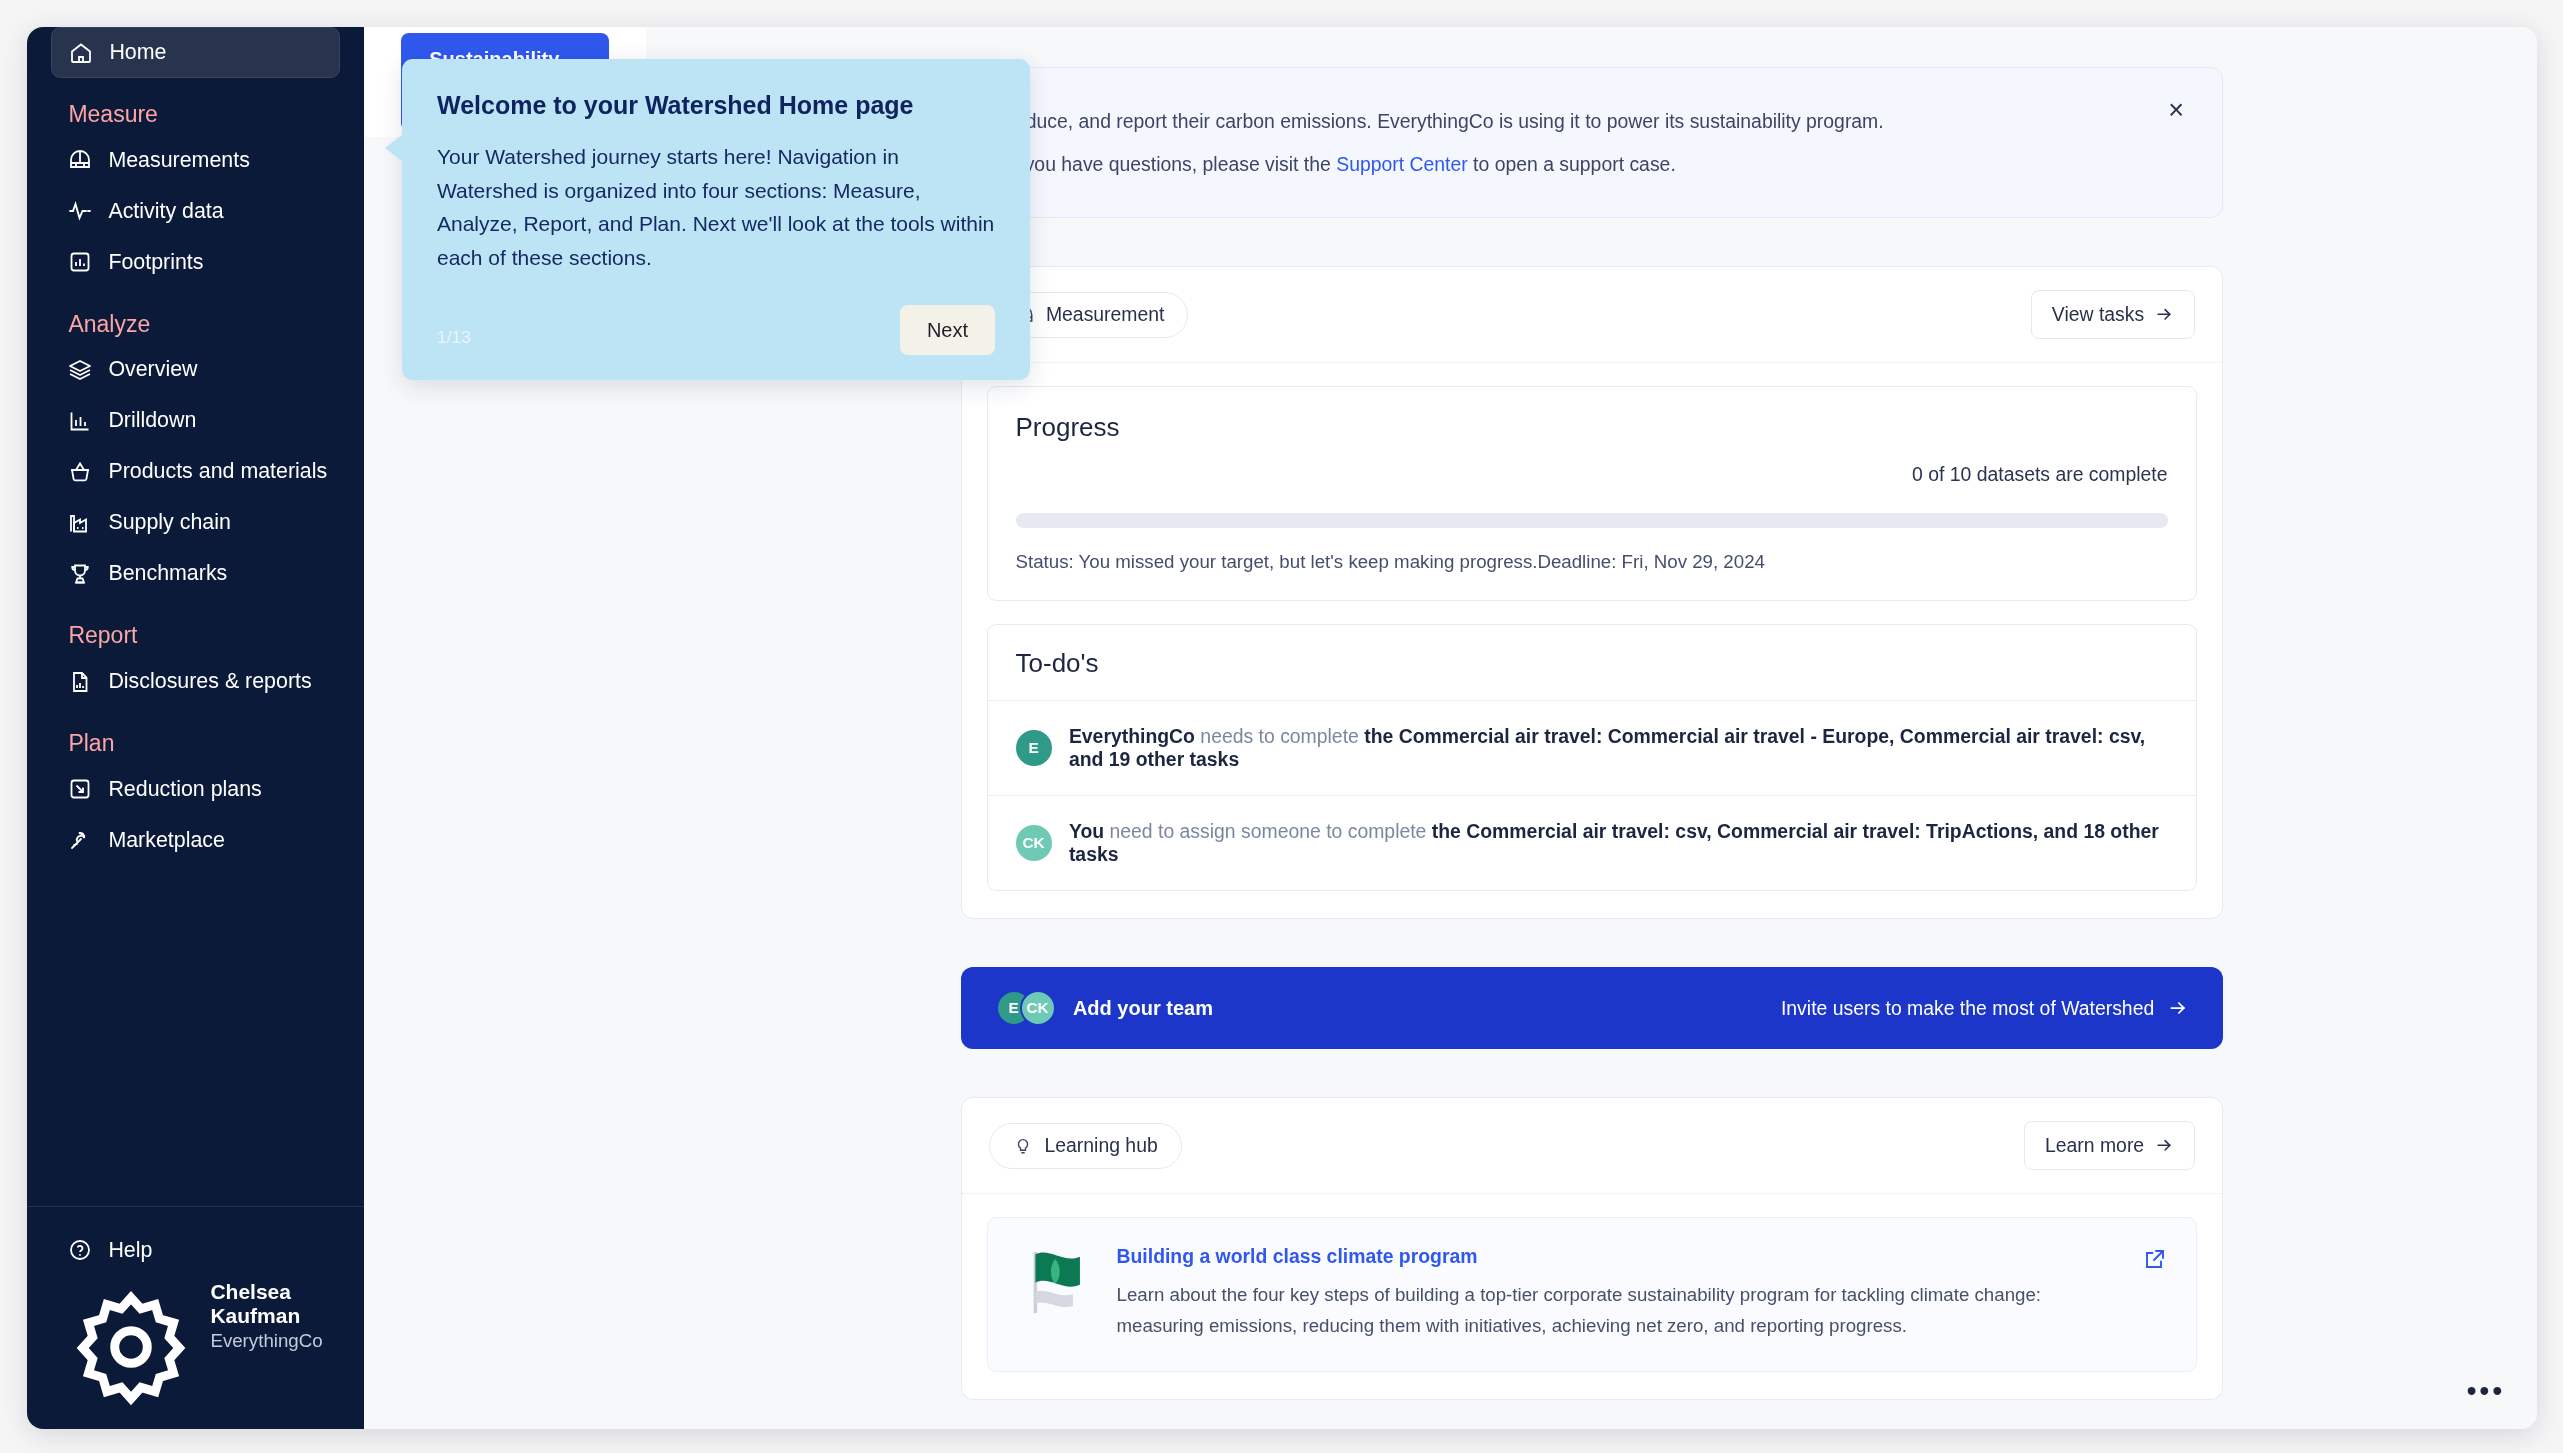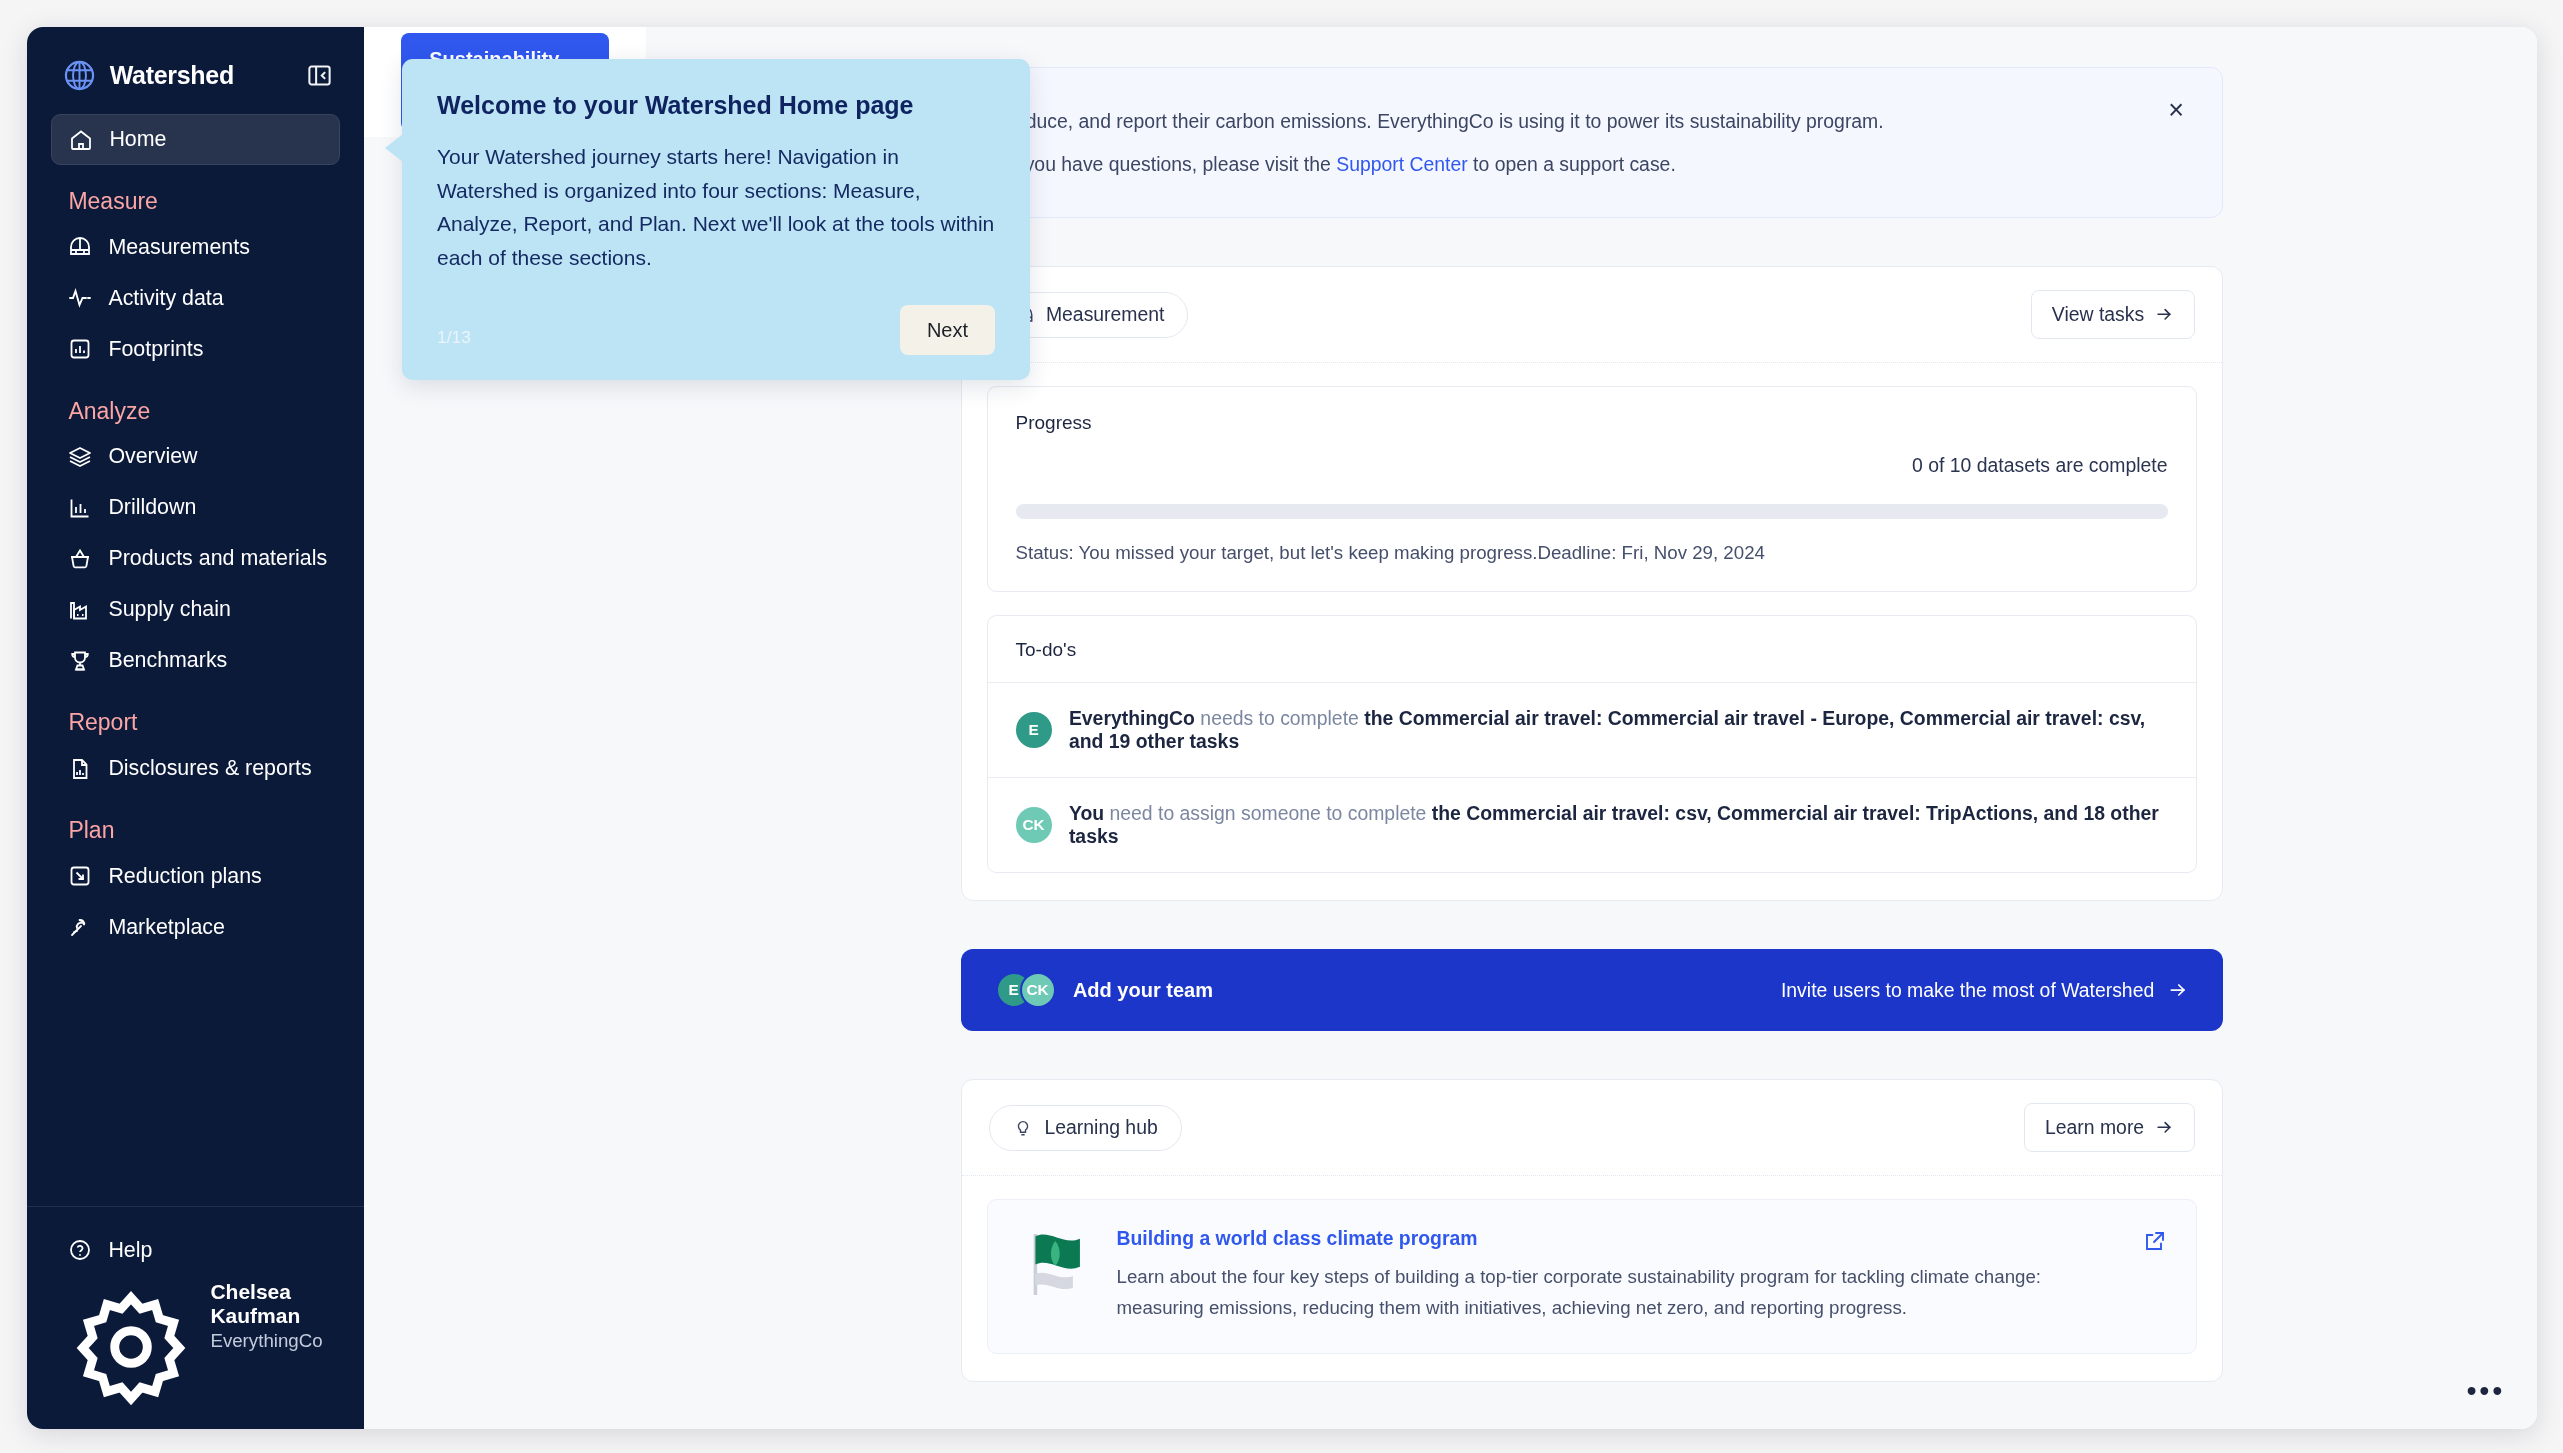--- a/index.html
+++ b/index.html
@@ -146,21 +146,21 @@
     cursor: pointer;
   }
   .card-body { padding: 23px 25px 27px 25px; }
 
   .subcard {
     border: 0.7px solid #e7eaf1; border-radius: 9.3px;
     background: #fff;
   }
   .subcard + .subcard { margin-top: 23px; }
   .sub-pad { padding: 25px 28px 27px 28px; }
-  .sub-title { color: #1d2640; font-size: 19px; font-weight: 500; }
+  .sub-title { color: #1d2640; font-size: 26px; font-weight: 500; }
   .progress-sub { color: #2b3450; font-size: 19.4px; margin-top: 20px; text-align: right; }
   .pbar {
     height: 14.7px; border-radius: 7.3px; background: #e6e9f0;
     margin: 27px 0 23px 0;
   }
   .pbar > i { display: block; height: 100%; border-radius: 7.3px; background: #3058ee; }
   .prow { display: flex; align-items: center; }
   .pmeta { color: #454f6b; font-size: 18.7px; }
 
   .todo-head { padding: 23px 28px 21.4px 28px; border-bottom: 0.7px solid #ecedf3; }
@@ -245,36 +245,20 @@
     border: none; border-radius: 8px;
     font-size: 20px; padding: 13.3px 27px; cursor: pointer;
   }
 </style>
 </head>
 <body>
 
 <div class="app-window">
 
   <aside class="sidebar">
-    <div class="sb-head">
-      <div class="brand">
-        <svg class="brand-logo" viewBox="0 0 48 48">
-          <circle cx="24" cy="24" r="21" fill="none" stroke="#6a93f5" stroke-width="3.4"></circle>
-          <ellipse cx="24" cy="24" rx="10" ry="21" fill="none" stroke="#6a93f5" stroke-width="3"></ellipse>
-          <path d="M4 16 H44 M4 32 H44" stroke="#6a93f5" stroke-width="3"></path>
-          <path d="M24 3 V45" stroke="#6a93f5" stroke-width="3"></path>
-        </svg>
-        <span class="brand-name">Watershed</span>
-      </div>
-      <svg class="collapse-btn" viewBox="0 0 24 24" fill="none" stroke="#ffffff" stroke-width="1.8">
-        <rect x="3" y="4" width="18" height="16" rx="2"></rect>
-        <path d="M9 4 v16"></path>
-        <path d="M17 9 l-3 3 l3 3"></path>
-      </svg>
-    </div>
 
     <div class="sb-scroll">
 
       <div class="nav-item active">
         <svg class="ico" viewBox="0 0 24 24" fill="none" stroke="#ffffff" stroke-width="1.8">
           <path d="M3 10.5 L12 3.5 L21 10.5 V20 a1 1 0 0 1-1 1 H4 a1 1 0 0 1-1-1 Z"></path>
           <path d="M10 21 v-5 h4 v5"></path>
         </svg>
         <span class="nav-label">Home</span>
       </div>

